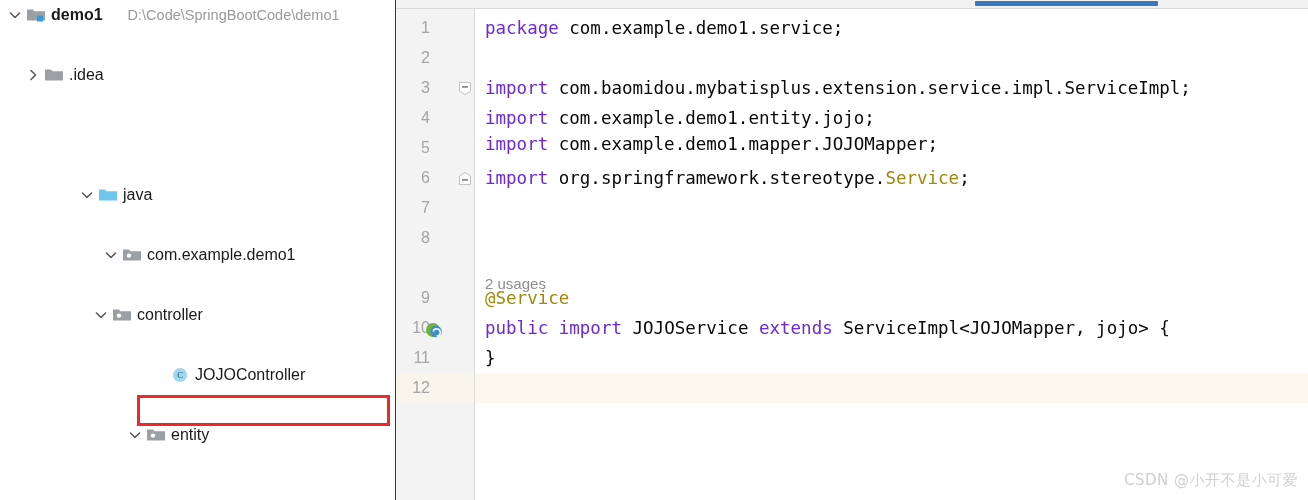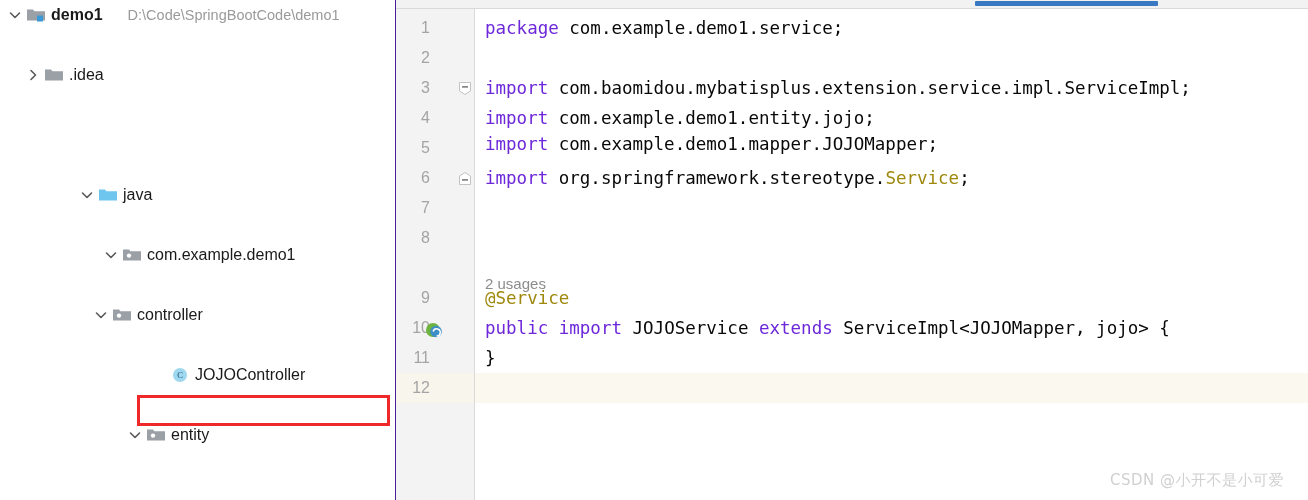--- a/index.html
+++ b/index.html
@@ -102,21 +102,21 @@
     font-family:"Liberation Sans","DejaVu Sans",sans-serif;
     font-size:15px;color:#8c8c8c;
   }
   .caret-line{
     position:absolute;left:0;right:0;height:30px;
     background:#fbf8ef;
   }
   .caret-line.g{background:#f7f5ec;}
 
   .watermark{
-    position:absolute;right:24px;bottom:10px;
+    position:absolute;right:10px;bottom:10px;
     font-size:15px;color:#d0d0d0;
     font-family:"DejaVu Sans","Liberation Sans",sans-serif;
     letter-spacing:.5px;
     user-select:none;
   }
 </style>
 </head>
 <body>
 
 <div class="ide">

